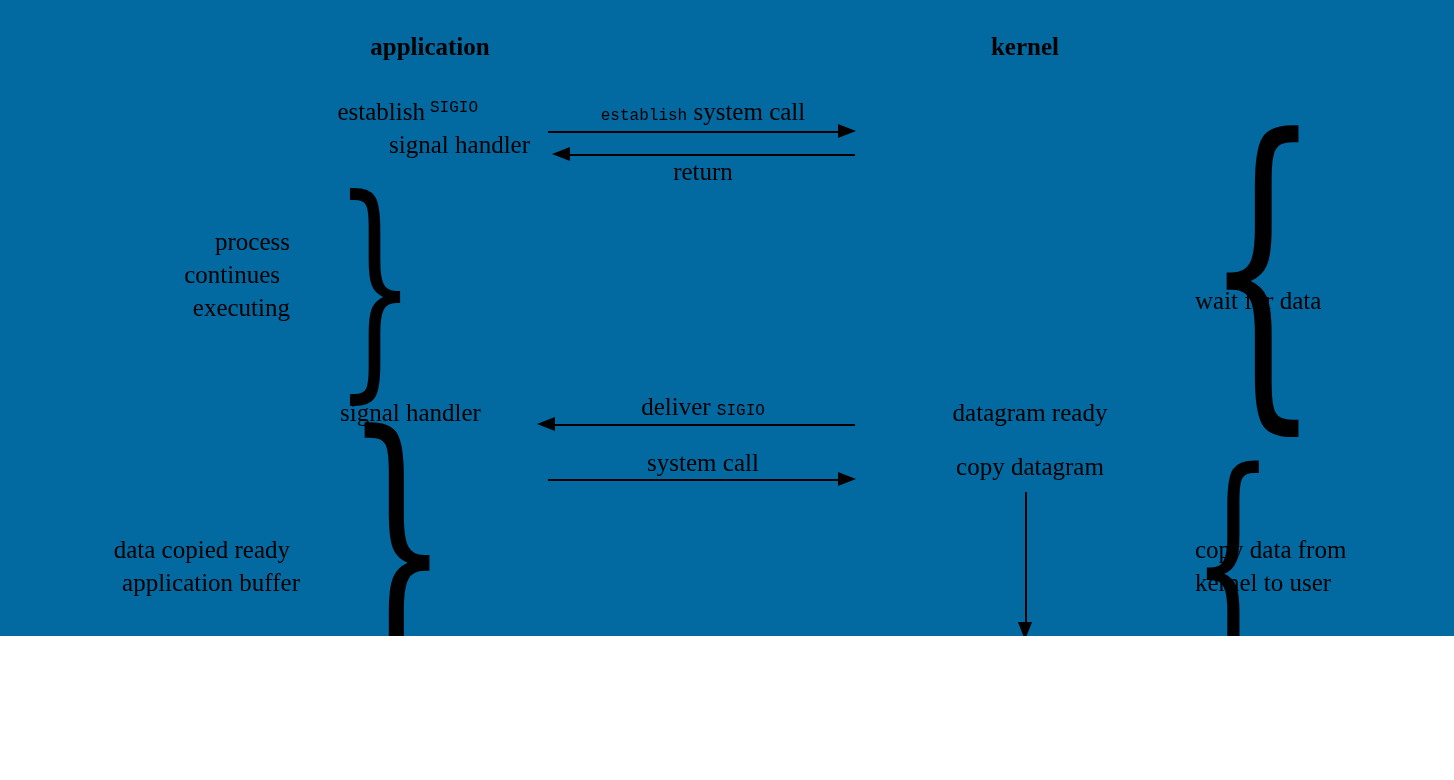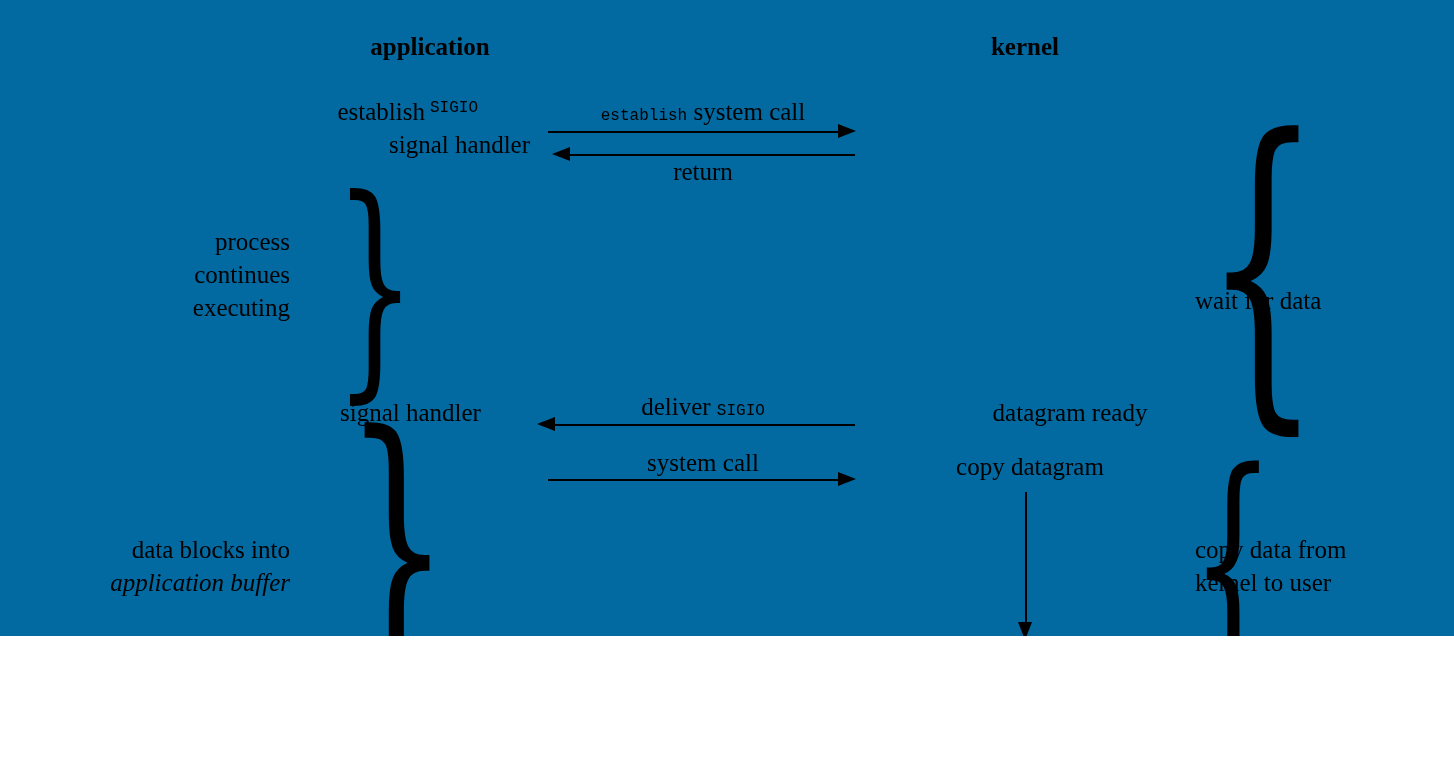--- a/index.html
+++ b/index.html
@@ -89,47 +89,47 @@
   <div class="lbl right" style="left:230px; top:130px; width:300px;">signal handler</div>
 
   <div class="lbl left" style="left:340px; top:398px; width:300px;">signal handler</div>
 
 
   <div class="lbl center" style="left:310px; top:687px; width:220px;">process</div>
   <div class="lbl center" style="left:310px; top:720px; width:220px;">datagram</div>
 
   <div class="brace" style="left:300px; top:168px; font-size:236px; transform:scaleX(0.55);">}</div>
   <div class="lbl right" style="left:60px; top:227px; width:230px;">process</div>
-  <div class="lbl right" style="left:60px; top:260px; width:230px;">continues</div>
+  <div class="lbl right" style="left:50px; top:260px; width:230px;">continues</div>
   <div class="lbl right" style="left:60px; top:293px; width:230px;">executing</div>
 
   <div class="brace" style="left:300px; top:396px; font-size:305px; transform:scaleX(0.55);">}</div>
-  <div class="lbl right" style="left:30px; top:535px; width:260px;">data blocks into</div>
-  <div class="lbl right" style="left:30px; top:568px; width:260px;font-style:italic;">application buffer</div>
+  <div class="lbl right" style="left:30px; top:535px; width:260px;">data copied ready</div>
+  <div class="lbl right" style="left:40px; top:568px; width:260px;">application buffer</div>
 
   <div class="lbl center" style="left:548px; top:97px; width:310px;"><span class="mono">establish</span><span> system call</span></div>
   <div class="arrow-line" style="left:548px; top:131px; width:290px;"></div>
   <div class="arrow-head head-right" style="left:838px; top:124px;"></div>
 
   <div class="arrow-line" style="left:570px; top:154px; width:285px;"></div>
   <div class="arrow-head head-left" style="left:552px; top:147px;"></div>
   <div class="lbl center" style="left:548px; top:157px; width:310px;">return</div>
 
   <div class="lbl center" style="left:548px; top:392px; width:310px;"><span>deliver </span><span class="mono">SIGIO</span></div>
   <div class="arrow-line" style="left:555px; top:424px; width:300px;"></div>
   <div class="arrow-head head-left" style="left:537px; top:417px;"></div>
 
   <div class="lbl center" style="left:548px; top:448px; width:310px;">system call</div>
   <div class="arrow-line" style="left:548px; top:479px; width:290px;"></div>
   <div class="arrow-head head-right" style="left:838px; top:472px;"></div>
 
   <div class="arrow-line" style="left:555px; top:672px; width:305px;"></div>
   <div class="arrow-head head-left" style="left:537px; top:665px;"></div>
 
-  <div class="lbl center" style="left:945px; top:398px; width:250px;">datagram ready</div>
+  <div class="lbl center" style="left:905px; top:398px; width:250px;">datagram ready</div>
 
   <div class="lbl center" style="left:905px; top:452px; width:250px;font-family:Liberation Serif, serif;">copy datagram</div>
 
 
   <div class="vline" style="left:1025px; top:492px; height:132px;"></div>
   <div class="arrow-head head-down" style="left:1018px; top:622px;"></div>
 
   <div class="brace" style="left:1155px; top:96px; font-size:338px; transform:scaleX(0.55) scaleY(1.0);">{</div>
   <div class="lbl left" style="left:1195px; top:257px; width:260px;margin-top:29px;">wait for data</div>
 

